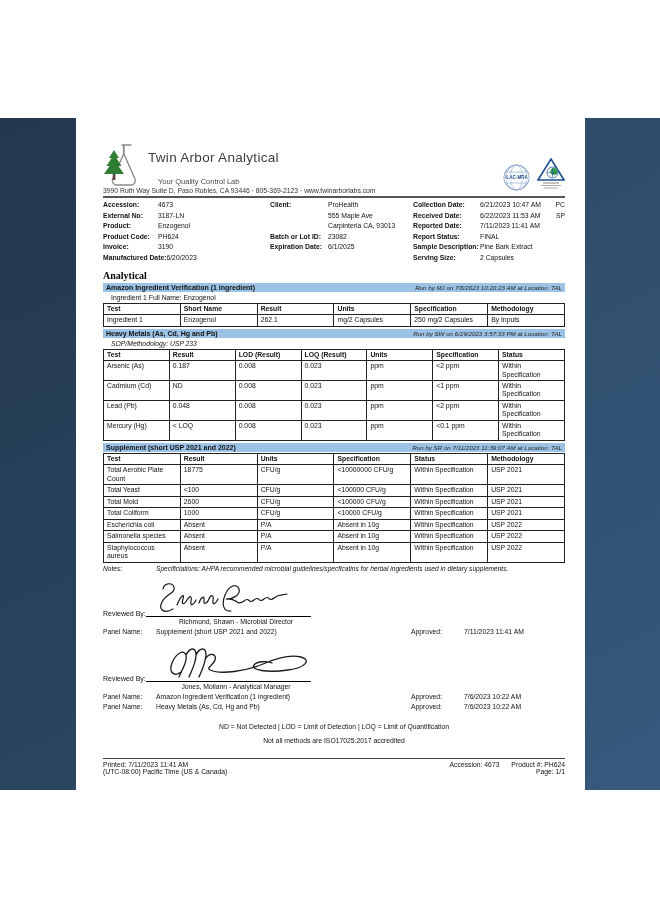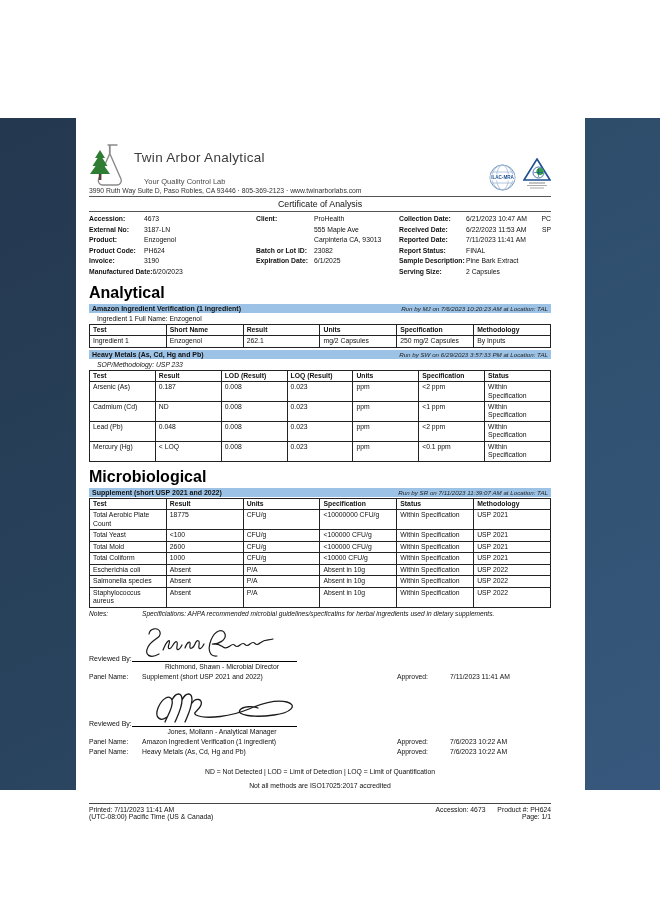--- a/index.html
+++ b/index.html
@@ -1,21 +1,21 @@
 <!DOCTYPE html>
 <html style="--band: #9CC2E5; --navy-left: #24384f; --navy-right: #2e4d6b;"><head>
 <meta charset="utf-8">
 <style>
   html,body{margin:0;padding:0;}
   .page{position:relative;width:660px;height:900px;background:#ffffff;overflow:hidden;
         font-family:"Liberation Sans", sans-serif;color:#111;}
   .bar{position:absolute;top:118px;height:672px;}
   .bar-left{left:0;width:76px;background:linear-gradient(155deg,var(--navy-left,#24384f),#2a4560);}
   .bar-right{right:0;width:75px;background:linear-gradient(155deg,var(--navy-right,#2e4d6b),#37587c);}
-  .doc{position:absolute;left:89px;top:142px;width:462px;}
+  .doc{position:absolute;left:103px;top:142px;width:462px;}
 
   
   .hdr{display:flex;align-items:flex-start;}
   .brand{margin-left:5px;margin-top:8px;}
   .brand-name{font-size:13.5px;color:#3c3c3c;letter-spacing:.3px;}
   .brand-tag{font-size:7.5px;color:#4a4a4a;margin:12px 0 0 10px;}
   .hdr-logos{margin-left:auto;display:flex;gap:7px;align-items:flex-end;margin-top:16px;}
   .address{font-size:6.8px;color:#333;border-bottom:1px solid #555;padding-bottom:2px;margin-top:-4px;}
   .cert-title{text-align:center;font-size:8.8px;color:#111;margin:2px 0 2px 0;}
 
@@ -28,21 +28,21 @@
   .info-row{display:flex;font-size:6.8px;line-height:10.6px;}
   .info-label{font-weight:bold;flex:none;}
   .info-col1 .info-label{min-width:55px;}
   .info-col2 .info-label{min-width:58px;}
   .info-col3 .info-label{min-width:67px;}
   .info-label:empty{min-width:58px;}
   .info-value{white-space:nowrap;}
   .info-tag{margin-left:auto;padding-left:3px;}
 
   
-  .section-h{font-size:16px;font-weight:bold;margin:6px 0 2px 0;color:#000;}
+  .section-h{font-size:10px;font-weight:bold;margin:6px 0 2px 0;color:#000;font-family:Liberation Serif, serif;}
   .band{display:flex;justify-content:space-between;align-items:center;background:var(--band,#9CC2E5);
         padding:1px 3px;font-size:7px;margin-top:2px;}
   .band-title{font-weight:bold;}
   .band-run{font-style:italic;font-size:6.2px;color:#222;}
   .subnote{font-size:6.8px;padding:2px 0 1px 8px;}
   .subnote.it{font-style:italic;}
   table{width:100%;border-collapse:collapse;table-layout:fixed;font-size:6.8px;margin:1px 0 1px 0;}
   th,td{border:1px solid #222;padding:1px 3px;text-align:left;vertical-align:top;
         overflow:hidden;line-height:1.25;}
   th{font-weight:bold;}
@@ -101,21 +101,20 @@
           <circle cx="15.5" cy="14.5" r="5.5" fill="#fff" stroke="#1d4f91" stroke-width="0.8"></circle>
           <circle cx="17" cy="13.5" r="3.6" fill="#2f9e44"></circle>
           <path d="M11,14.5 h9 M15.5,10 v9" stroke="#1d4f91" stroke-width="0.6"></path>
           <rect x="6" y="24.5" width="16" height="1" fill="#888"></rect>
           <rect x="4" y="27" width="20" height="1" fill="#aaa"></rect>
           <rect x="7" y="29.5" width="14" height="1" fill="#aaa"></rect>
         </svg>
       </div>
     </div>
     <div class="address">3990 Ruth Way Suite D, Paso Robles, CA 93446  ·  805-369-2123  ·  www.twinarborlabs.com</div>
-    <div class="cert-title">Certificate of Analysis</div>
 
     <div class="info">
       <div class="info-col info-col1">
           <div class="info-row">
             <span class="info-label">Accession:</span>
             <span class="info-value">4673</span>
           </div>
           <div class="info-row">
             <span class="info-label">External No:</span>
             <span class="info-value">3187-LN</span>
@@ -277,21 +276,20 @@
               <td>0.008</td>
               <td>0.023</td>
               <td>ppm</td>
               <td>&lt;0.1 ppm</td>
               <td>Within Specification</td>
             </tr>
           </tbody>
         </table>
       </div>
 
-    <div class="section-h">Microbiological</div>
 
     <div class="band">
       <span class="band-title">Supplement (short USP 2021 and 2022)</span>
       <span class="band-run">Run by SR on 7/11/2023 11:39:07 AM at Location: TAL</span>
     </div>
     <div>
         <table>
           <thead>
             <tr>
               <th>Test</th>

